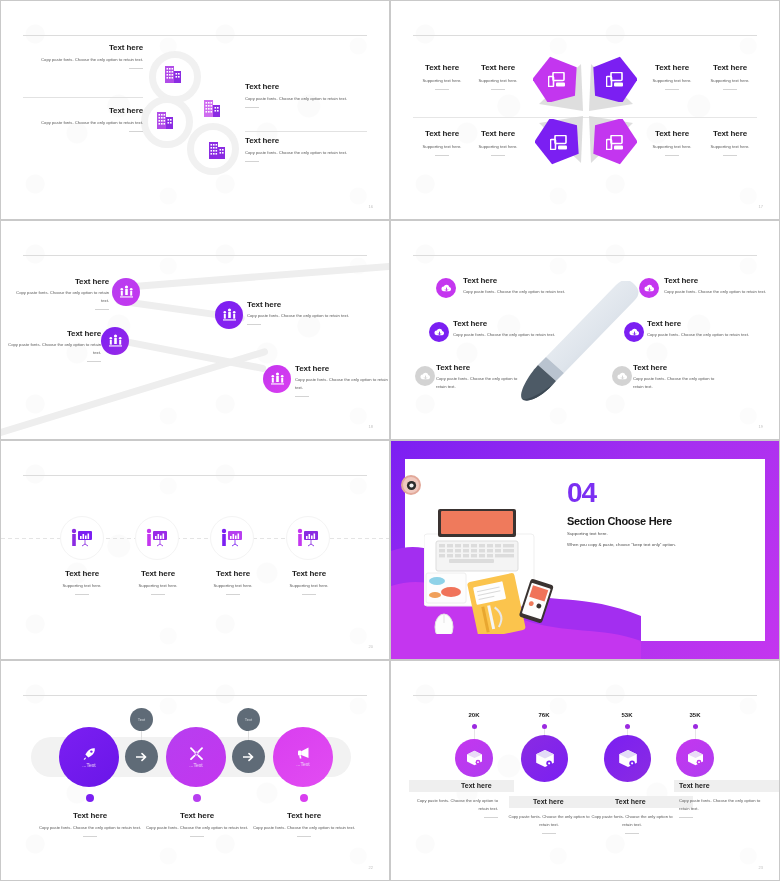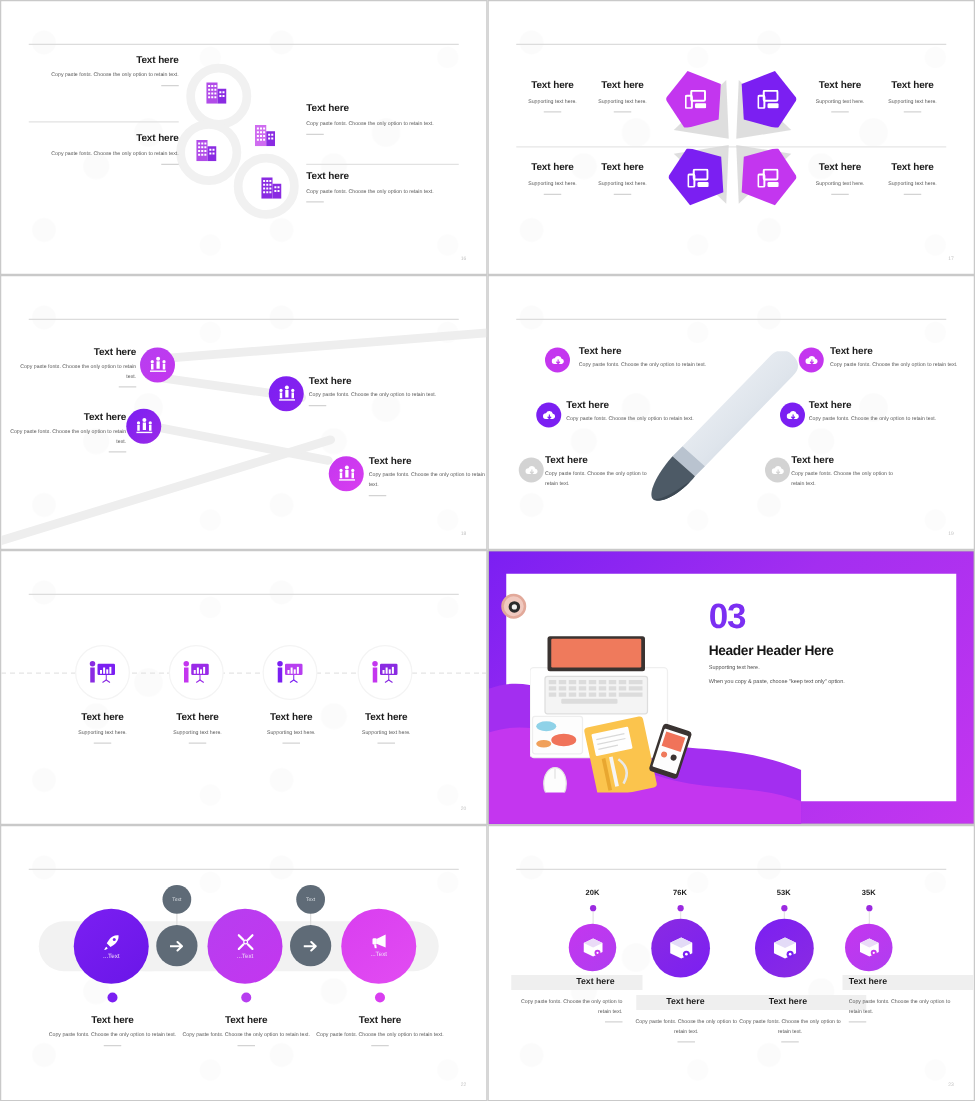--- a/index.html
+++ b/index.html
@@ -678,22 +678,22 @@
         <rect x="102" y="86" width="20" height="32" rx="1" fill="#fdfdfd"></rect>
         <rect x="104" y="88" width="16" height="12" fill="#f0735a"></rect>
         <circle cx="108" cy="106" r="2.4" fill="#ef7a5c"></circle>
           <circle cx="116" cy="106" r="2.4" fill="#3a3331"></circle>
       </g>
 
       <ellipse cx="20" cy="128" rx="9" ry="13" fill="#fdfdfd" stroke="#e3e3e3"></ellipse>
       <line x1="20" y1="116" x2="20" y2="124" stroke="#e3e3e3"></line>
     </svg>
 
-    <div class="num">03</div>
-    <div class="shh">Header Header Here</div>
+    <div class="num">04</div>
+    <div class="shh">Section Choose Here</div>
     <div class="sst">Supporting text here.</div>
     <div class="ssb">When you copy &amp; paste, choose "keep text only" option.</div>
   </div>
 
   <div class="slide s7">
     <div class="wm"></div>
     <div class="rule"></div>
 
     <div class="ghost" style="left:30px;top:76px;width:320px;height:40px;"></div>
 

